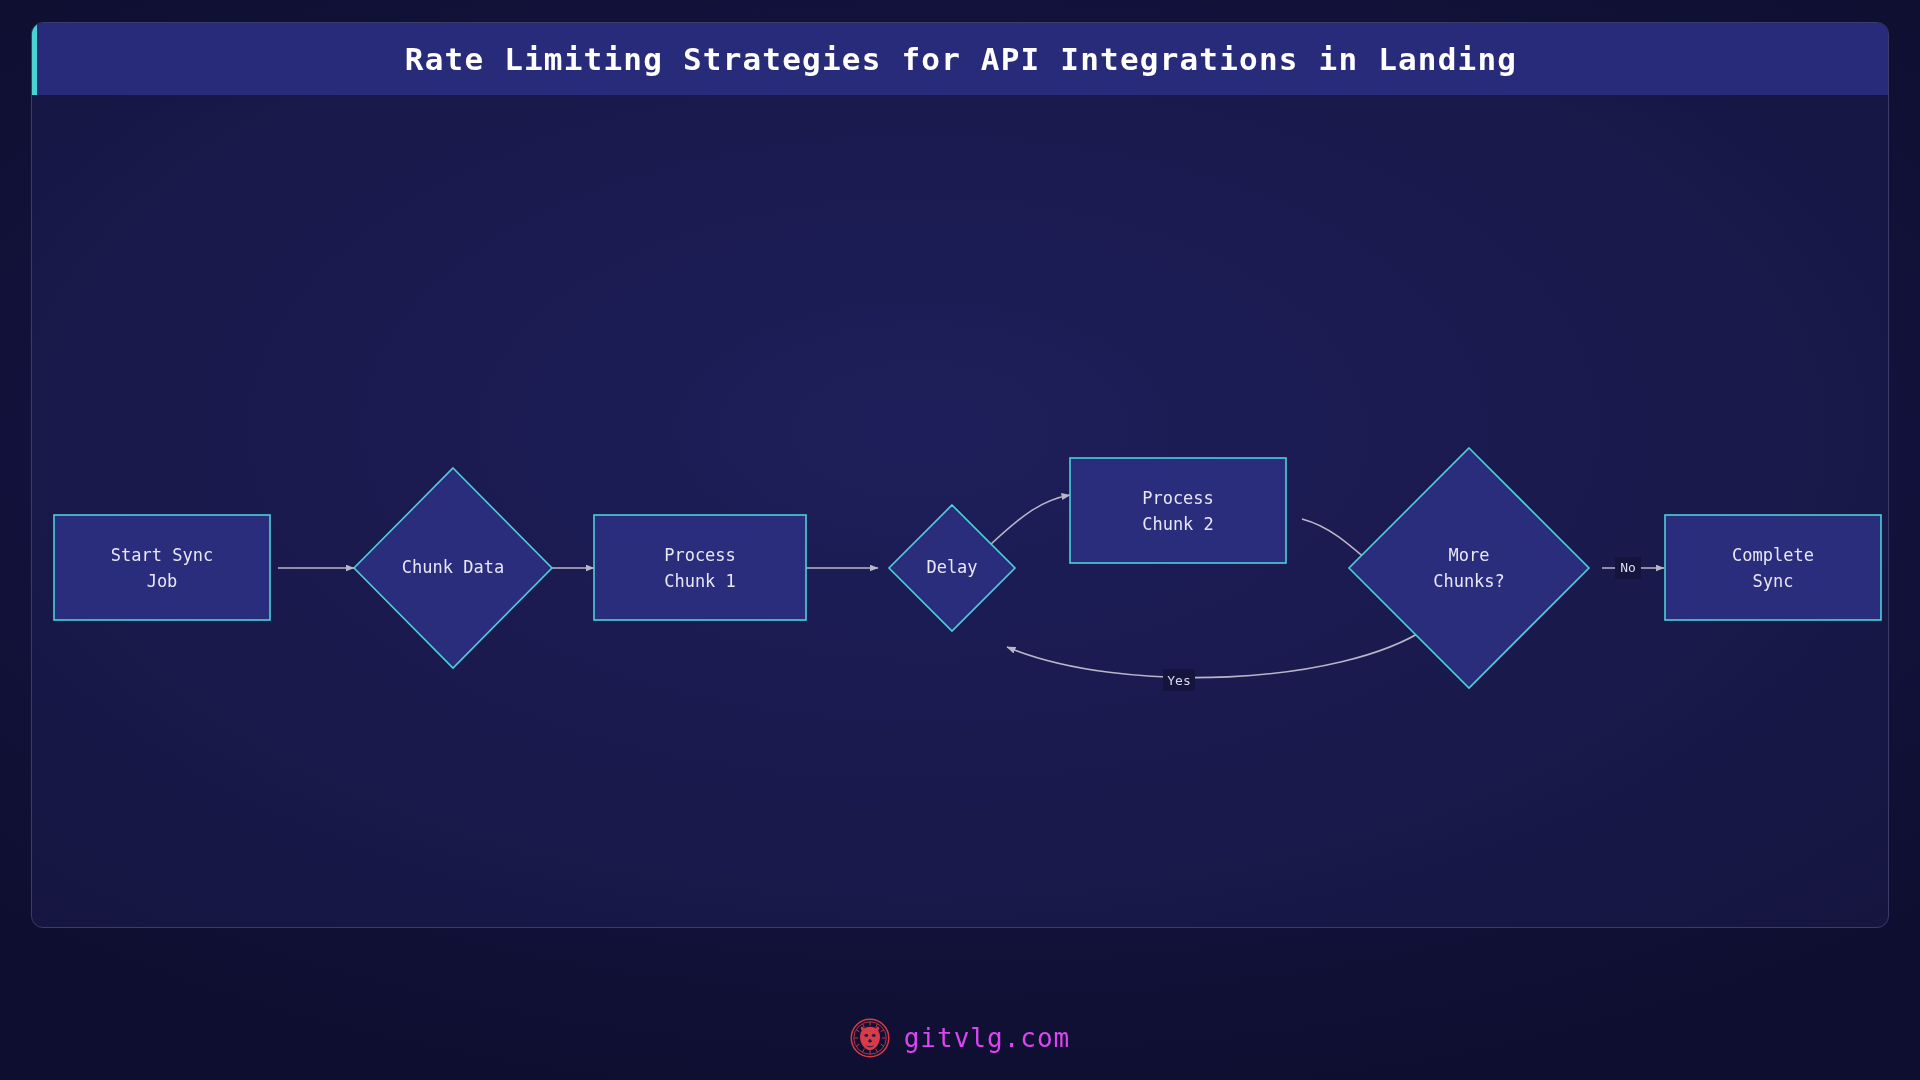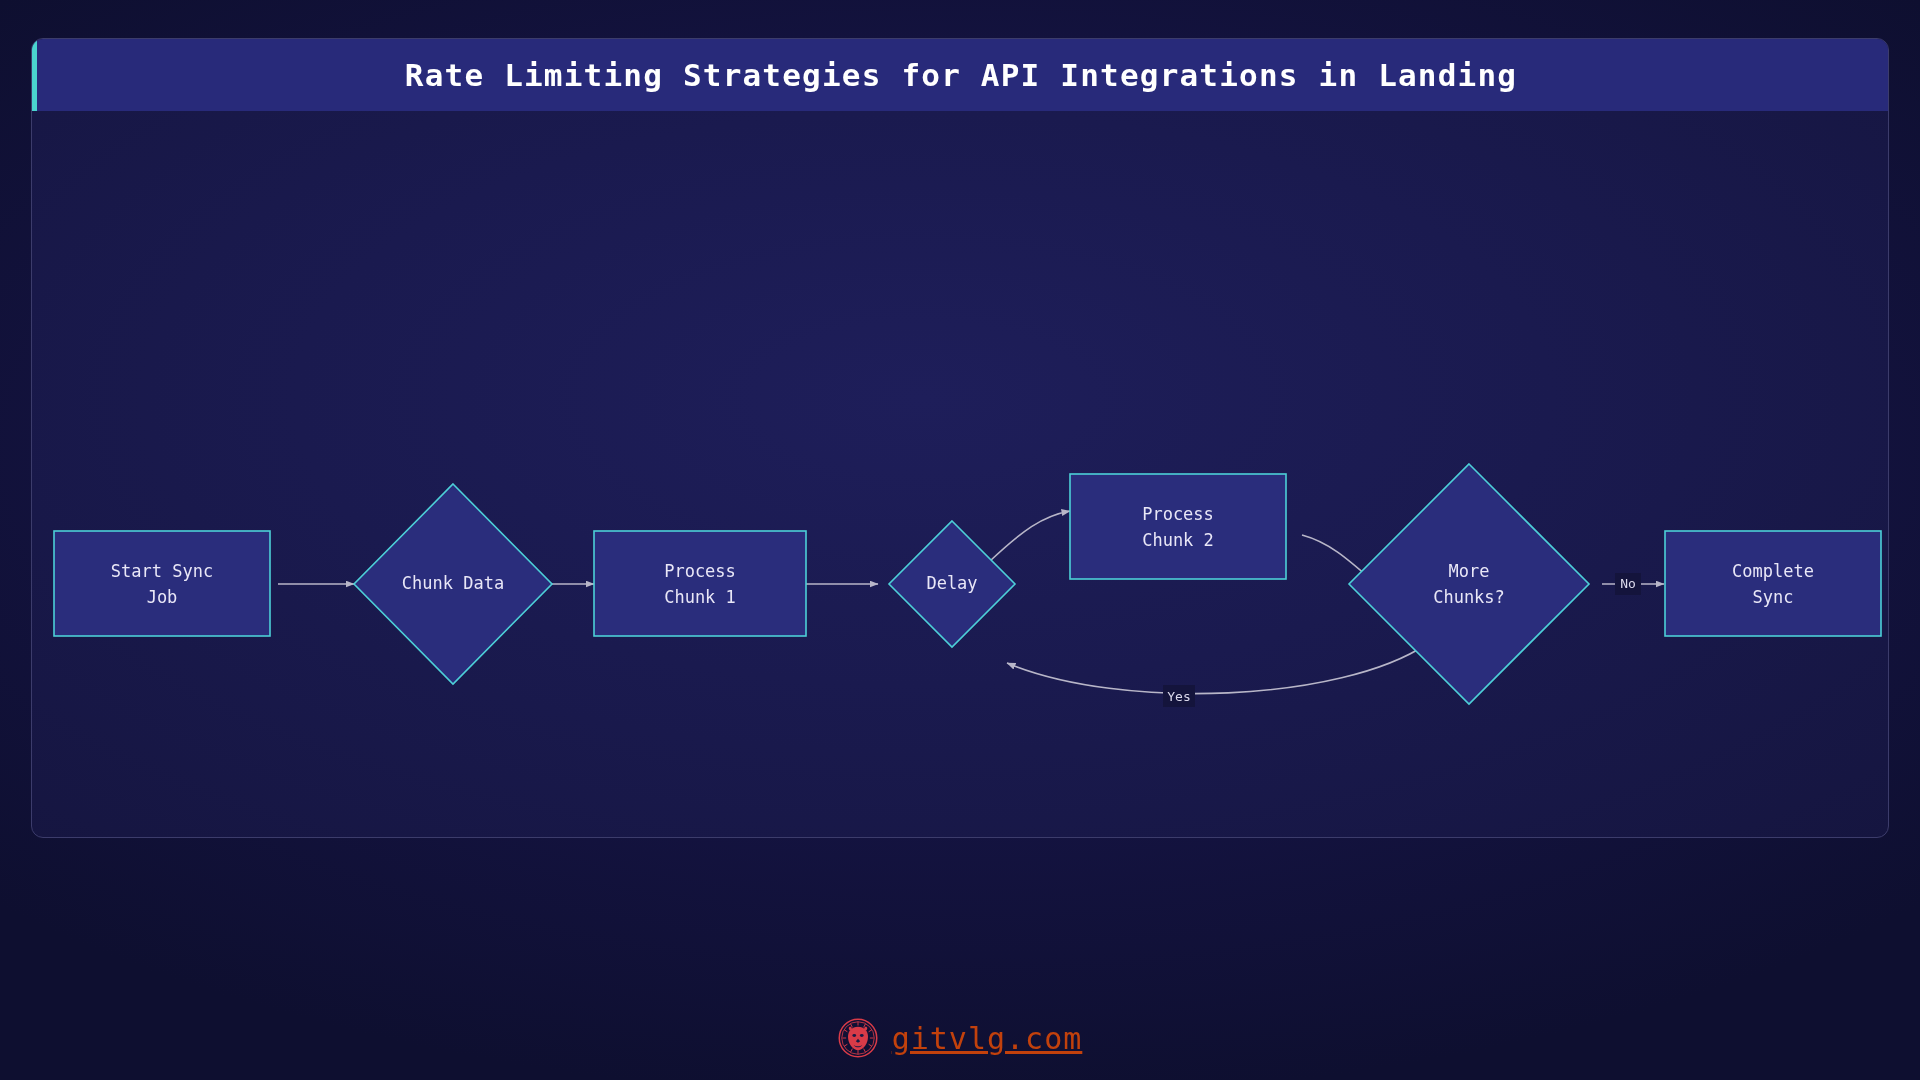--- a/index.html
+++ b/index.html
@@ -18,23 +18,23 @@
   #page-backdrop {
     position: absolute;
     inset: 0;
     background:
       radial-gradient(ellipse 70% 60% at 50% 42%, #1b1b52 0%, #141341 55%, #0e0f30 100%);
   }
   
   #canvas-card {
     position: absolute;
     left: 31px;
-    top: 38px;
+    top: 22px;
     width: 1858px;
-    height: 800px;
+    height: 906px;
     border: 1px solid #3c3c6b;
     border-radius: 12px;
     background:
       radial-gradient(ellipse 75% 80% at 48% 45%, #1e1e5a 0%, #1a1a4f 45%, #15153f 100%);
     box-sizing: border-box;
     overflow: hidden;
   }
   
   #title-banner {
     position: absolute;
@@ -99,24 +99,23 @@
     width: 1920px;
     height: 60px;
     display: flex;
     align-items: center;
     justify-content: center;
     gap: 14px;
   }
   #footer-logo { width: 40px; height: 40px; display: block; }
   #footer-text {
     font-family: "DejaVu Sans Mono", monospace;
-    font-size: 30px;
-    color: #c2410c;
+    font-size: 26px;
+    color: #d946ef;
     letter-spacing: 1px;
-    text-decoration: underline;
   }
 </style>
 </head>
 <body>
 
 <div id="page-backdrop"></div>
 
 <div id="canvas-card">
 
   <div id="title-banner">

